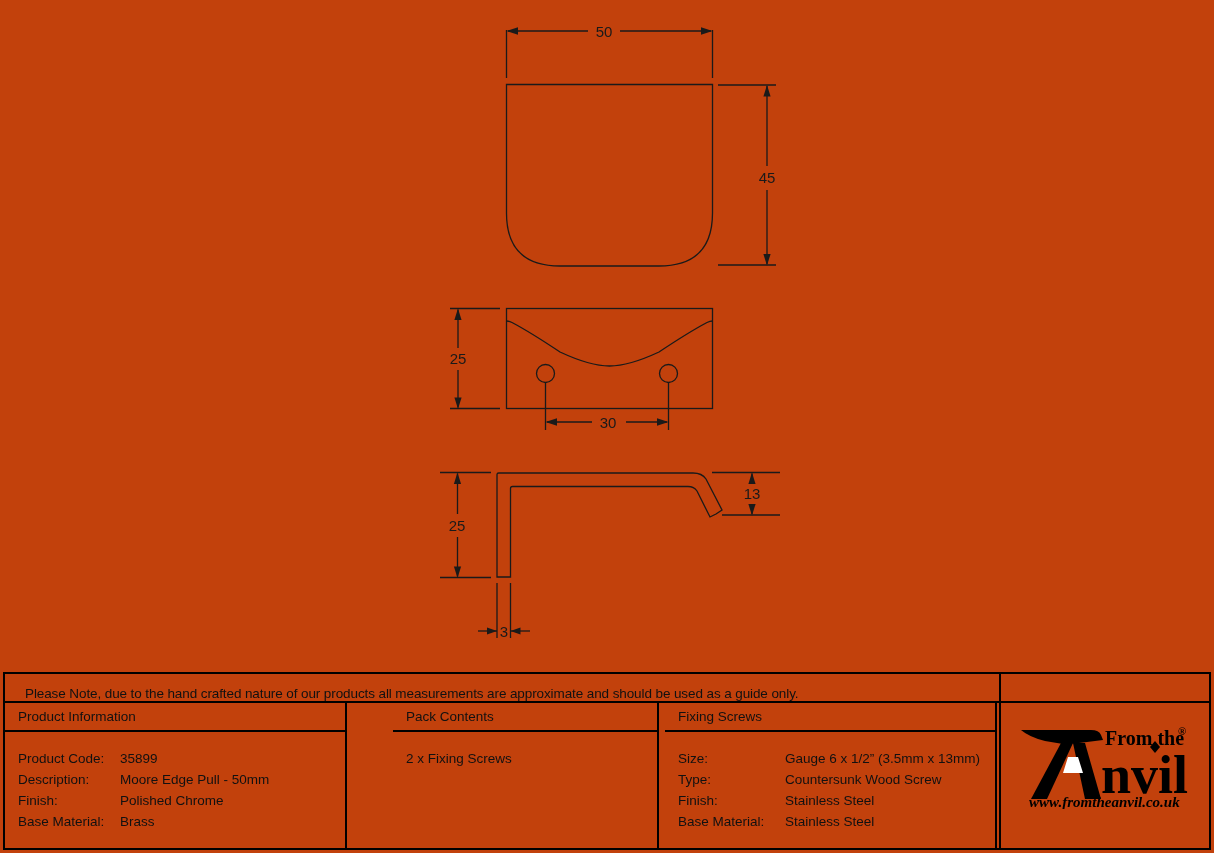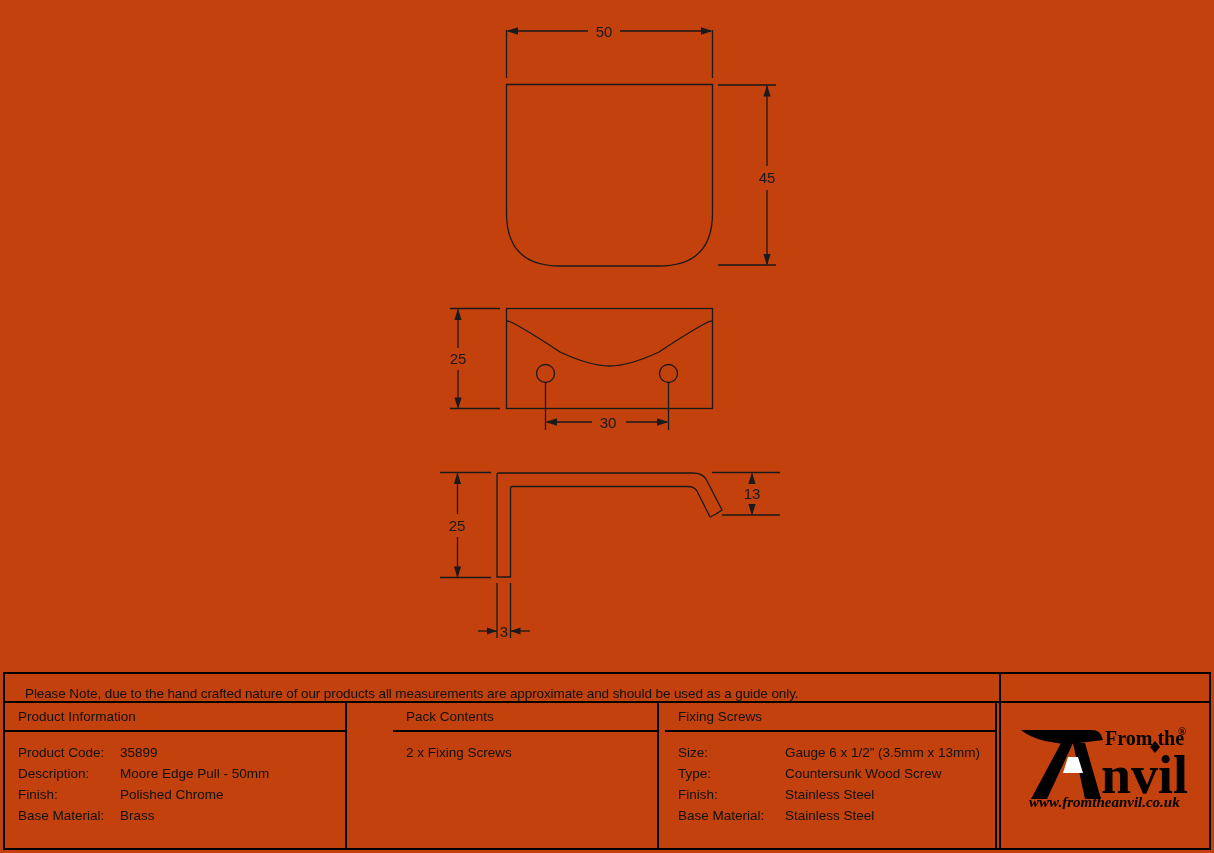--- a/index.html
+++ b/index.html
@@ -81,21 +81,21 @@
     height: 29px;
     border-bottom: 2px solid #000;
     box-sizing: border-box;
     display: flex;
     align-items: center;
     padding-left: 13px;
     font-size: 13.5px;
     color: #111;
   }
   .col-body {
-    padding: 10px 0 0 13px;
+    padding: 16px 0 0 13px;
   }
   .spec-row {
     display: flex;
     font-size: 13.5px;
     line-height: 21px;
     color: #111;
   }
   .spec-label {
     flex: 0 0 auto;
   }

